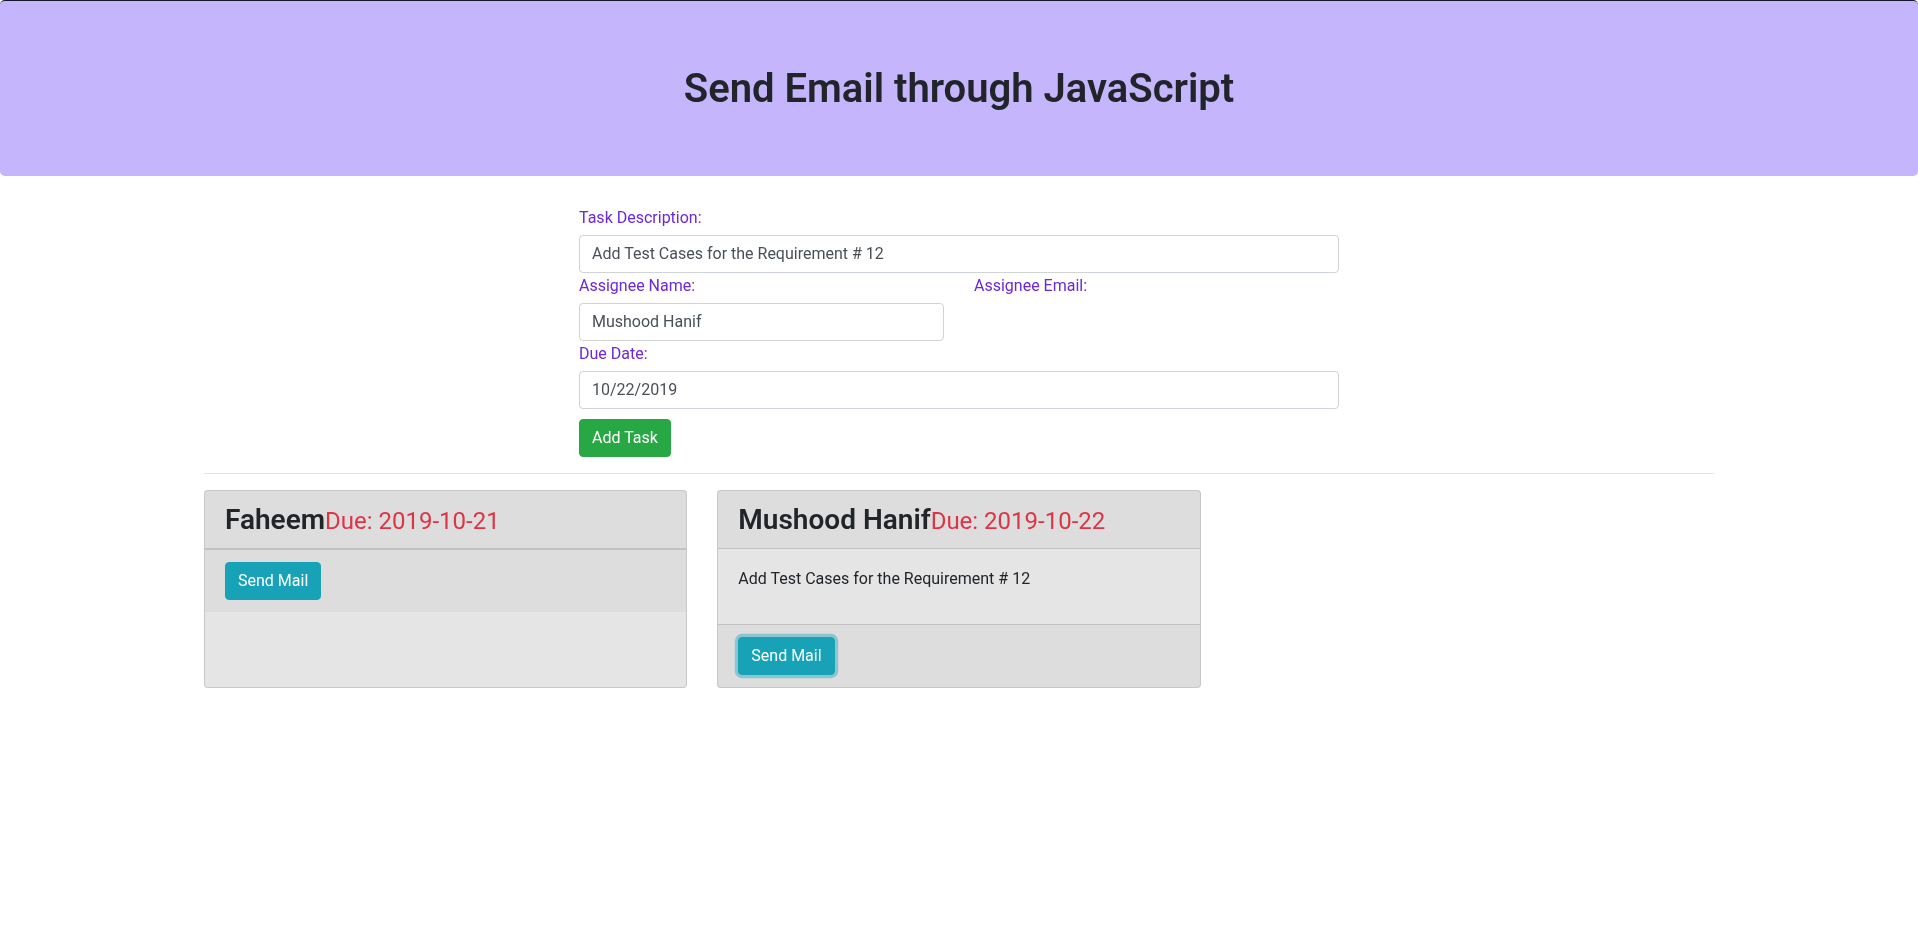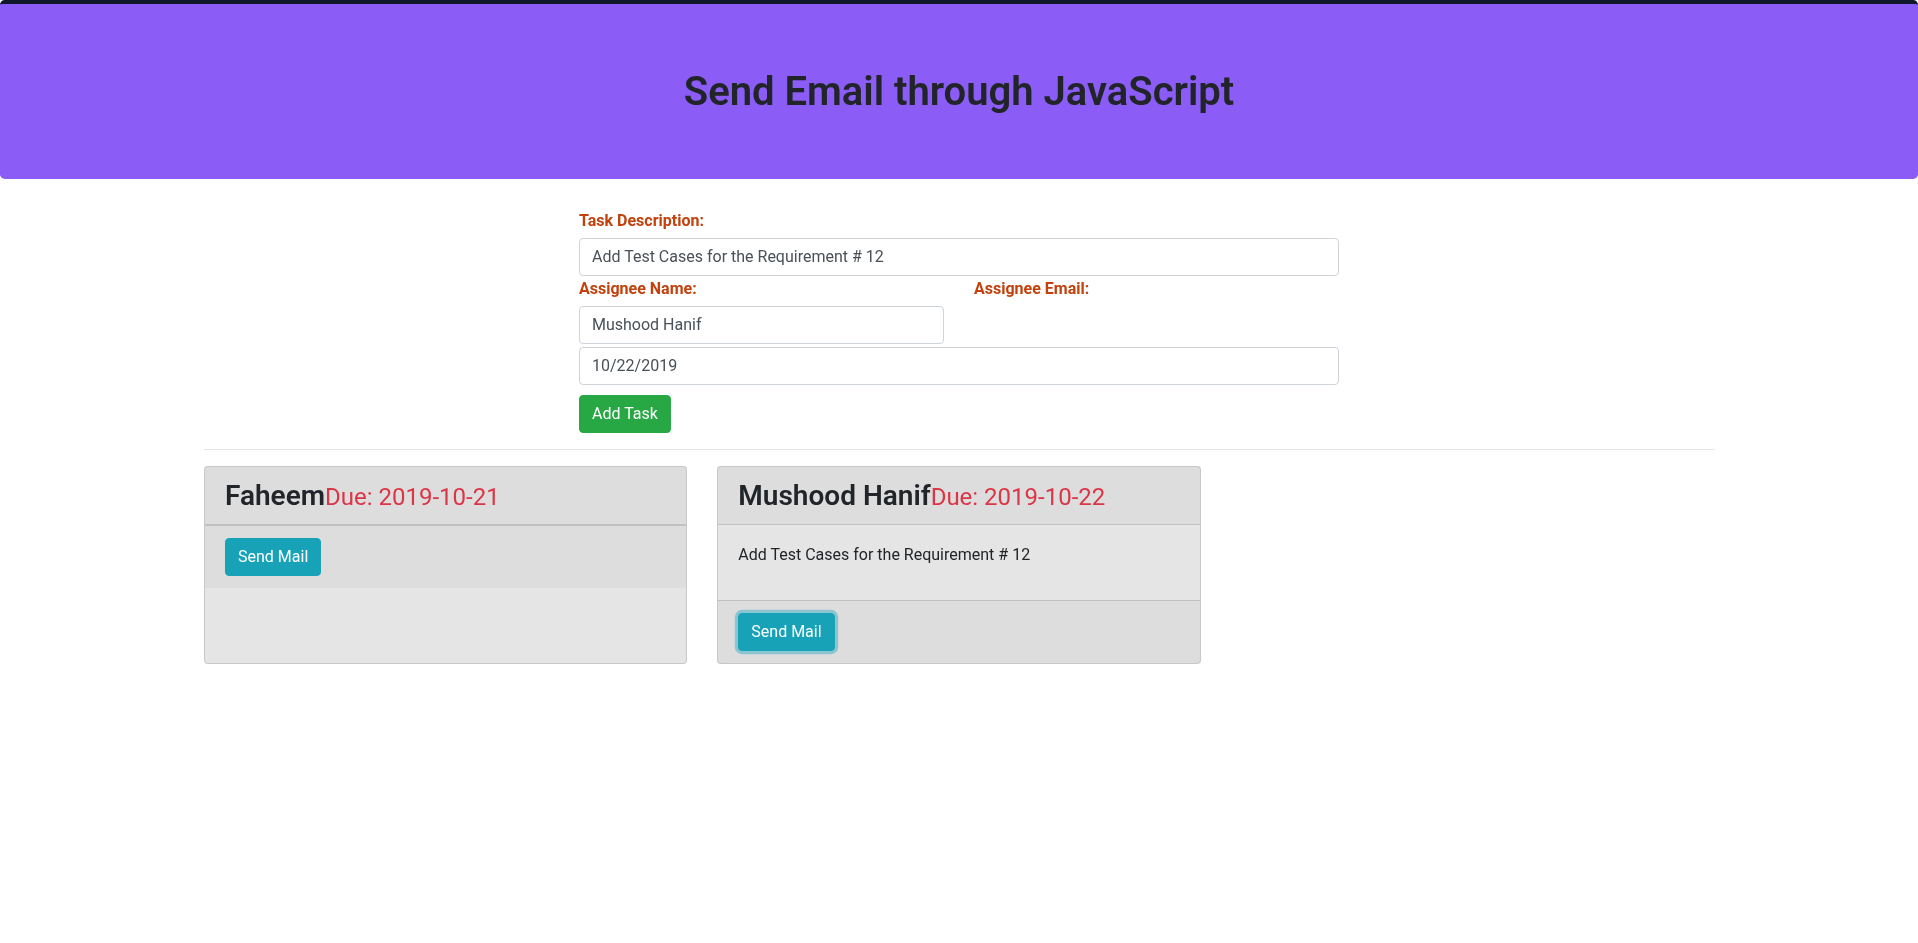--- a/index.html
+++ b/index.html
@@ -9,25 +9,25 @@
     }
 
     body {
       font-family: "Segoe UI", -apple-system, BlinkMacSystemFont, Roboto, "Helvetica Neue", Arial, sans-serif;
       color: #212529;
       background: #fff;
       font-size: 16px;
     }
 
     .jumbotron {
-      background: #8b5cf6;
+      background: #c4b5fd;
       padding: 4rem 2rem;
       margin-bottom: 2rem;
       border-radius: 0.3rem;
-      border-top: 4px solid #0f172a;
+      border-top: 1px solid #0f172a;
     }
 
     .jumbotron h1 {
       text-align: center;
       font-size: 40px;
       font-weight: 600;
       color: #212529;
     }
 
     .container {
@@ -50,22 +50,22 @@
       gap: 30px;
     }
 
     .form-row .form-group {
       flex: 1;
     }
 
     label {
       display: block;
       margin-bottom: 0.5rem;
-      font-weight: 700;
-      color: #c2410c;
+      font-weight: 400;
+      color: #6d28d9;
     }
 
     .form-control {
       display: block;
       width: 100%;
       padding: 0.375rem 0.75rem;
       font-size: 1rem;
       line-height: 1.5;
       color: #495057;
       background-color: #fff;
@@ -175,20 +175,21 @@
     <div class="form-row">
       <div class="form-group">
         <label>Assignee Name:</label>
         <input type="text" class="form-control" placeholder="Enter Name" value="Mushood Hanif" style="">
       </div>
       <div class="form-group">
         <label>Assignee Email:</label>
       </div>
     </div>
     <div class="form-group">
+      <label>Due Date:</label>
       <input type="text" class="form-control" value="10/22/2019" style="">
     </div>
     <button class="btn btn-success">Add Task</button>
   </div>
 
   <hr>
 
   <div class="cards-row" id="cards-row">
 
   <div class="card">

